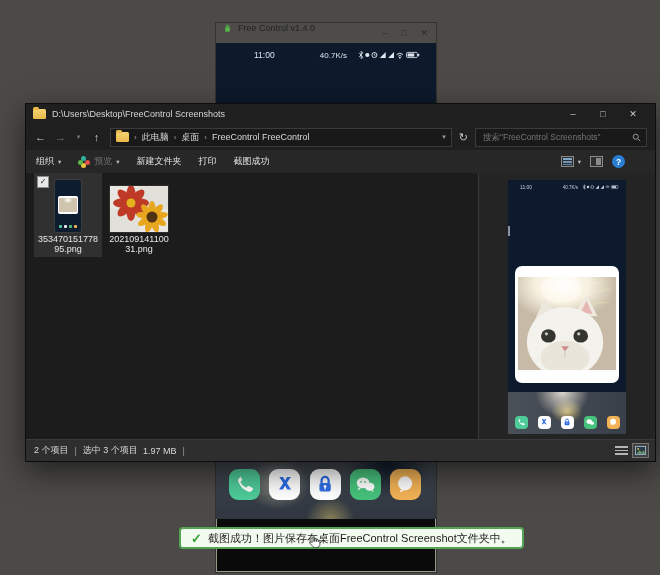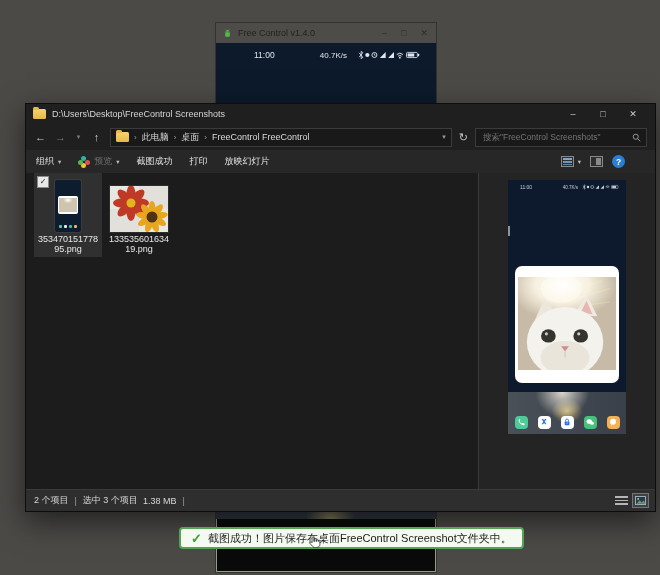--- a/index.html
+++ b/index.html
@@ -1,21 +1,21 @@
 <!DOCTYPE html>
 <html><head>
 <meta charset="utf-8">
 <style>
   html,body{margin:0;padding:0;}
   body{width:660px;height:575px;position:relative;overflow:hidden;
        background:#4b4a47;font-family:"Liberation Sans",sans-serif;}
   
   .fc-win{position:absolute;left:215px;top:22px;width:222px;height:551px;
           background:#0c1a2c;border:1px solid #33322f;box-sizing:border-box;z-index:1;}
-  .fc-title{height:20px;background:#4d4c49;display:flex;align-items:center;
+  .fc-title{height:20px;background:#4d4c49;display:flex;
             padding:0 6px;box-sizing:border-box;}
   .fc-title .t{font-size:9px;color:#23221f;margin-left:5px;flex:1;}
   .fc-ctrl{display:flex;gap:14px;margin-right:2px;}
   .fc-ctrl span{font-size:9px;color:#2c2b28;line-height:20px;cursor:default;}
   .fc-screen{position:absolute;left:0;right:0;top:20px;bottom:0;background:#0c1a2c;overflow:hidden;}
   .fc-status{display:flex;align-items:center;padding:7px 8px 0 38px;}
   .fc-status .time{font-size:8.5px;color:#dfe6ee;}
   .fc-status .right{margin-left:auto;display:flex;align-items:center;gap:3px;}
   .fc-status .speed{font-size:8px;color:#dfe6ee;}
   .fc-wall{position:absolute;left:0;right:0;top:413px;height:63px;
@@ -29,21 +29,21 @@
           border:1px solid rgba(219,235,209,.65);border-top:none;box-sizing:border-box;}
   
   .app{display:inline-flex;align-items:center;justify-content:center;box-sizing:border-box;}
   .dock-lg .app{width:31px;height:31px;border-radius:9px;}
   .app svg{width:78%;height:78%;display:block;}
   .bg-green{background:#4ecb99;}
   .bg-white{background:#ffffff;}
   .bg-wechat{background:#47c27c;}
   .bg-orange{background:#f2b255;}
   
-  .ex-win{position:absolute;left:25px;top:103px;width:631px;height:409px;z-index:2;
+  .ex-win{position:absolute;left:25px;top:103px;width:631px;height:359px;z-index:2;
           background:#1c1c1c;border:1px solid #0d0d0d;box-sizing:border-box;
           box-shadow:0 10px 28px rgba(0,0,0,.55);}
   .ex-title{height:20px;background:#1f1f1f;display:flex;align-items:center;padding:0 7px;}
   .ex-title .t{font-size:9px;color:#d6d6d6;margin-left:6px;flex:1;white-space:nowrap;
                overflow:hidden;}
   .ex-ctrl{display:flex;}
   .ex-ctrl span{width:30px;text-align:center;font-size:9px;color:#cccccc;line-height:20px;}
   .folder-ic{position:relative;width:13px;height:10px;background:linear-gradient(#f7d271,#e8b84a);
              border-radius:1.5px;display:inline-block;flex:0 0 auto;}
   .folder-ic::before{content:"";position:absolute;left:0;top:-2px;width:6px;height:3px;
@@ -268,27 +268,27 @@
       <span class="pinwheel">
           <i></i>
           <i></i>
           <i></i>
           <i></i>
         </span>
       <span class="tb-dim">预览</span>
       <span class="tb-caret">▾</span>
     </span>
     <span class="tb-item">
-      <span>截图成功</span>
+      <span>新建文件夹</span>
     </span>
     <span class="tb-item">
       <span>打印</span>
     </span>
     <span class="tb-item">
-      <span>放映幻灯片</span>
+      <span>截图成功</span>
     </span>
     <span class="tb-right">
       <span class="tb-item" style="margin-right:0">
         <span class="mini-ic view"></span>
         <span class="tb-caret">▾</span>
       </span>
       <span class="mini-ic pane"></span>
       <span class="help-ic">?</span>
     </span>
   </div>
@@ -342,21 +342,21 @@
                   <ellipse cx="42" cy="23" rx="3.5" ry="8" transform="rotate(200 42 31)"></ellipse>
                   <ellipse cx="42" cy="23" rx="3.5" ry="8" transform="rotate(240 42 31)"></ellipse>
                   <ellipse cx="42" cy="23" rx="3.5" ry="8" transform="rotate(280 42 31)"></ellipse>
                   <ellipse cx="42" cy="23" rx="3.5" ry="8" transform="rotate(320 42 31)"></ellipse>
                 </g>
                 <circle cx="42" cy="31" r="5.5" fill="#4f3214"></circle>
               </g>
             </svg>
           </div>
         </div>
-        <div class="fname">13353560163419.png</div>
+        <div class="fname">20210914110031.png</div>
       </div>
     </div>
 
     <div class="ex-preview">
       <div class="pv-phone">
         <div class="pv-status">
           <span class="time">11:00</span>
           <span class="right">
             <span class="speed">40.7K/s</span>
             <svg width="42" height="6" viewBox="0 0 78 12">
@@ -440,21 +440,21 @@
         </div>
       </div>
     </div>
   </div>
 
   <div class="ex-status">
     <span>2 个项目</span>
     <span class="sep">|</span>
     <span>选中 3 个项目</span>
     <span style="width:5px"></span>
-    <span>1.38 MB</span>
+    <span>1.97 MB</span>
     <span class="sep">|</span>
     <span class="st-right">
       <span class="list-ic"></span>
       <span class="thumb-btn">
         <svg width="11" height="9" viewBox="0 0 12 10">
           <rect x=".5" y=".5" width="11" height="9" fill="#2c3a46" stroke="#9fb8cf"></rect>
           <circle cx="3.4" cy="3.2" r="1.1" fill="#d8c75a"></circle>
           <path d="M1.5 8.5 5 4.8l2.4 2.4L9.6 5l1.9 3.5z" fill="#6e9b6e"></path>
         </svg>
       </span>

